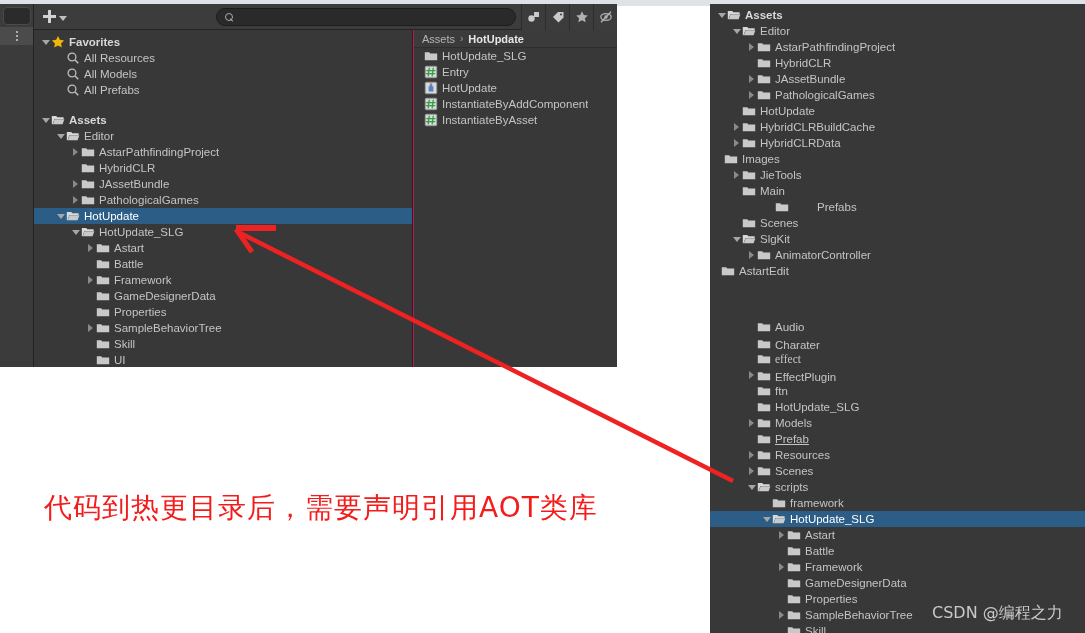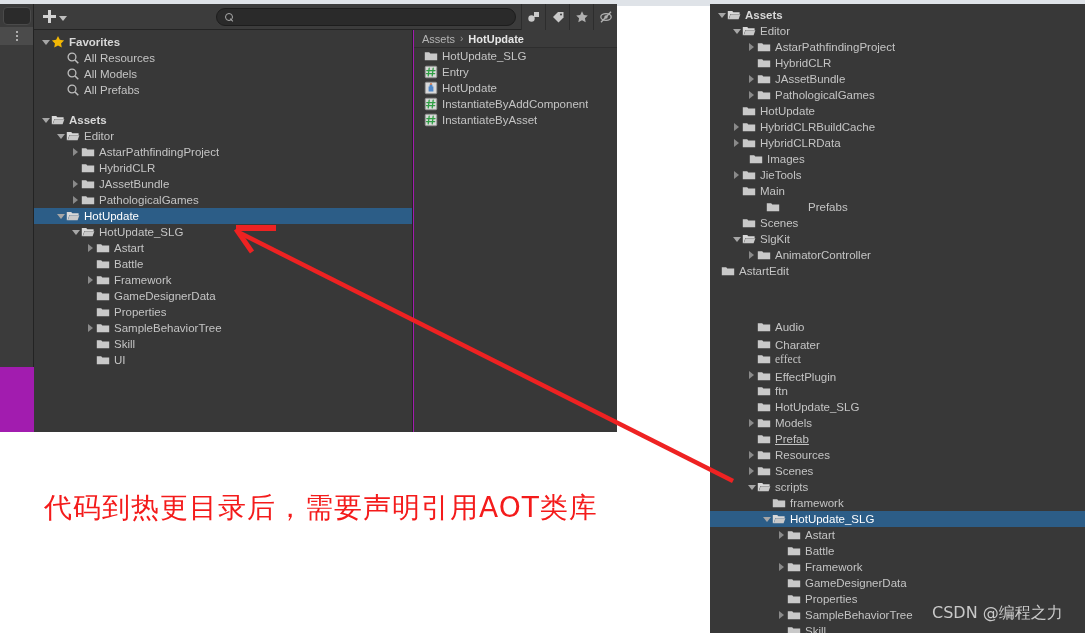--- a/index.html
+++ b/index.html
@@ -13,22 +13,22 @@
   #root { position: relative; width: 1085px; height: 633px; background: #ffffff; }
 
   
   .top-strip {
     position: absolute; left: 0; top: 0; width: 1085px; height: 6px;
     background: #dfe3e8;
   }
 
   
   .unity-left {
-    position: absolute; left: 0; top: 4px; width: 617px; height: 428px;
-    background: #a21caf;
+    position: absolute; left: 0; top: 4px; width: 617px; height: 363px;
+    background: #be185d;
     overflow: hidden;
   }
   
   .gutter {
     position: absolute; left: 0; top: 0; width: 34px; height: 363px;
     background: #3b3b3b;
     border-right: 1px solid #232323;
   }
   .gutter-box {
     position: absolute; left: 3px; top: 3px; width: 28px; height: 18px;
@@ -610,21 +610,21 @@
           <span class="tw">
             <span class="arrow-r"></span>
           </span>
           <span class="ic">
             <svg width="14" height="14" viewBox="0 0 14 14">
               <path d="M0.8 3.2 L5.2 3.2 L6.3 4.4 L13.2 4.4 L13.2 11.2 L0.8 11.2 Z" fill="#c9c9c9"></path>
             </svg>
           </span>
           <span class="lbl">HybridCLRData</span>
         </div>
-        <div class="row" style="padding-left: 21px; margin-left: 7px;">
+        <div class="row" style="padding-left: 3px;">
           <span class="tw"></span>
           <span class="ic">
             <svg width="14" height="14" viewBox="0 0 14 14">
               <path d="M0.8 3.2 L5.2 3.2 L6.3 4.4 L13.2 4.4 L13.2 11.2 L0.8 11.2 Z" fill="#c9c9c9"></path>
             </svg>
           </span>
           <span class="lbl">Images</span>
         </div>
         <div class="row" style="padding-left: 21px;">
           <span class="tw">
@@ -639,21 +639,21 @@
         </div>
         <div class="row" style="padding-left: 21px;">
           <span class="tw"></span>
           <span class="ic">
             <svg width="14" height="14" viewBox="0 0 14 14">
               <path d="M0.8 3.2 L5.2 3.2 L6.3 4.4 L13.2 4.4 L13.2 11.2 L0.8 11.2 Z" fill="#c9c9c9"></path>
             </svg>
           </span>
           <span class="lbl">Main</span>
         </div>
-        <div class="row" style="padding-left: 21px; gap: 24px;">
+        <div class="row" style="padding-left: 30px; gap: 24px;">
           <span class="tw"></span>
           <span class="ic">
             <svg width="14" height="14" viewBox="0 0 14 14">
               <path d="M0.8 3.2 L5.2 3.2 L6.3 4.4 L13.2 4.4 L13.2 11.2 L0.8 11.2 Z" fill="#c9c9c9"></path>
             </svg>
           </span>
           <span class="lbl">Prefabs</span>
         </div>
         <div class="row" style="padding-left: 21px;">
           <span class="tw"></span>

